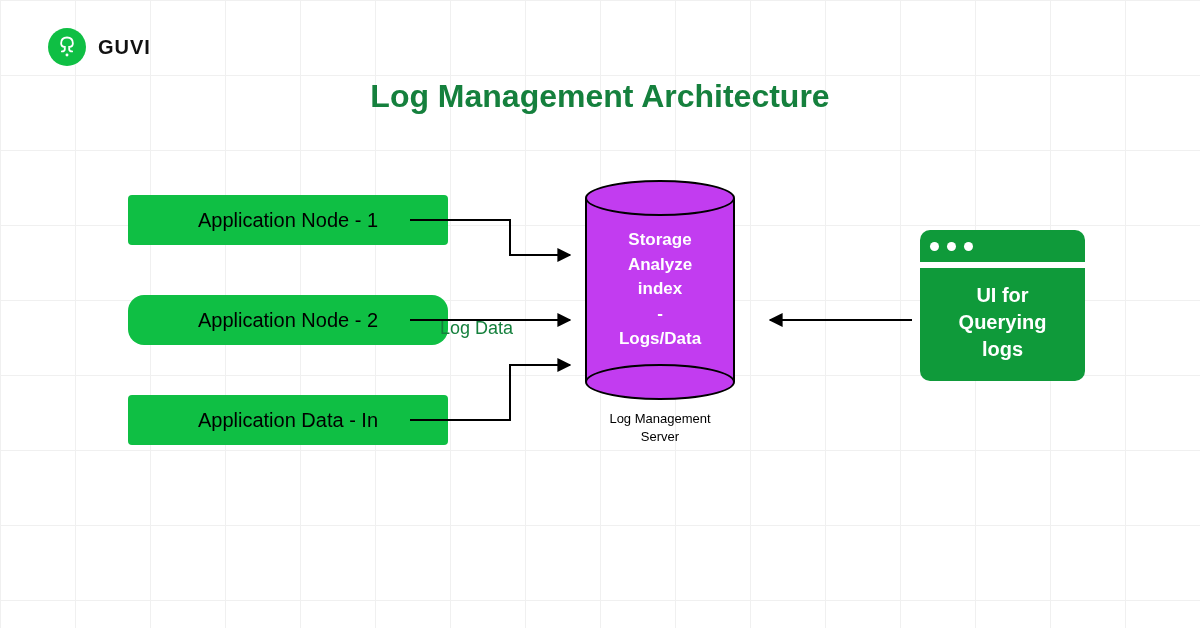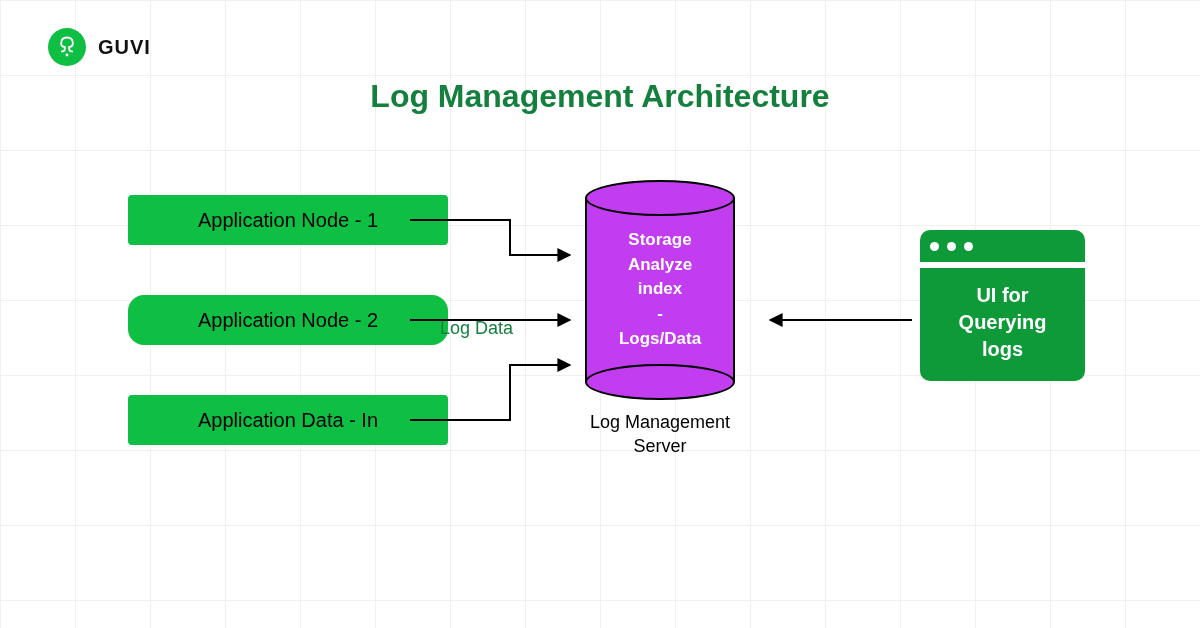--- a/index.html
+++ b/index.html
@@ -116,21 +116,21 @@
       font-weight: 700;
       line-height: 1.45;
       z-index: 3;
     }
     .cyl-label {
       position: absolute;
       top: 410px;
       left: 585px;
       width: 150px;
       text-align: center;
-      font-size: 18px;
+      font-size: 13px;
       line-height: 1.35;
       color: #000;
     }
     
     .browser {
       position: absolute;
       top: 230px;
       left: 920px;
       width: 165px;
       border-radius: 10px;

